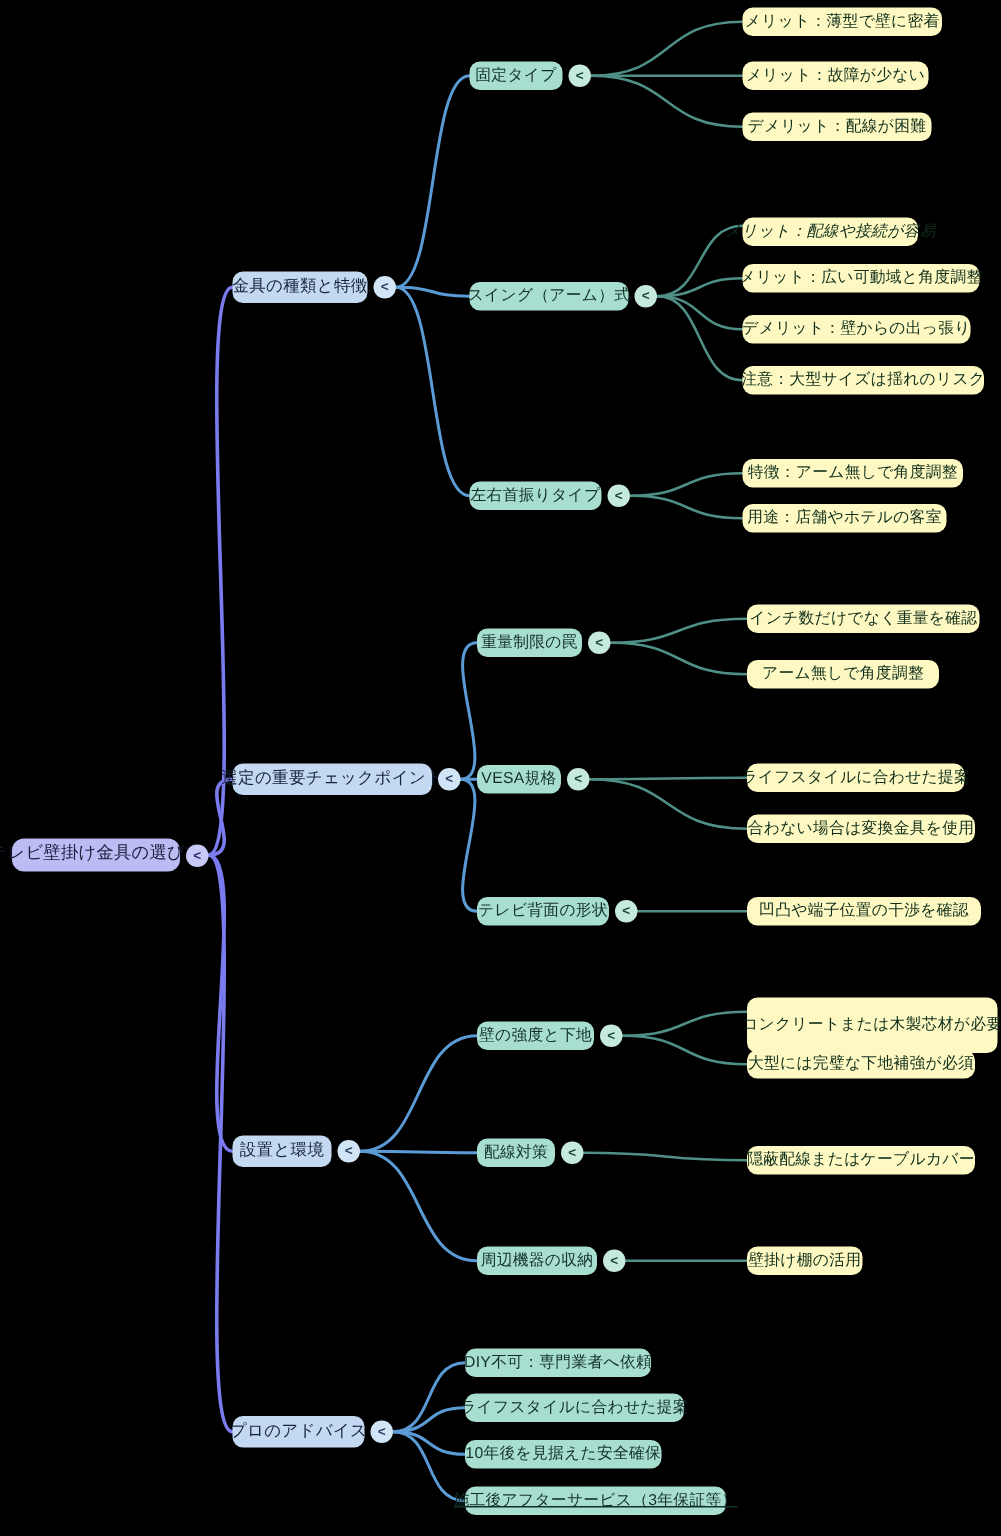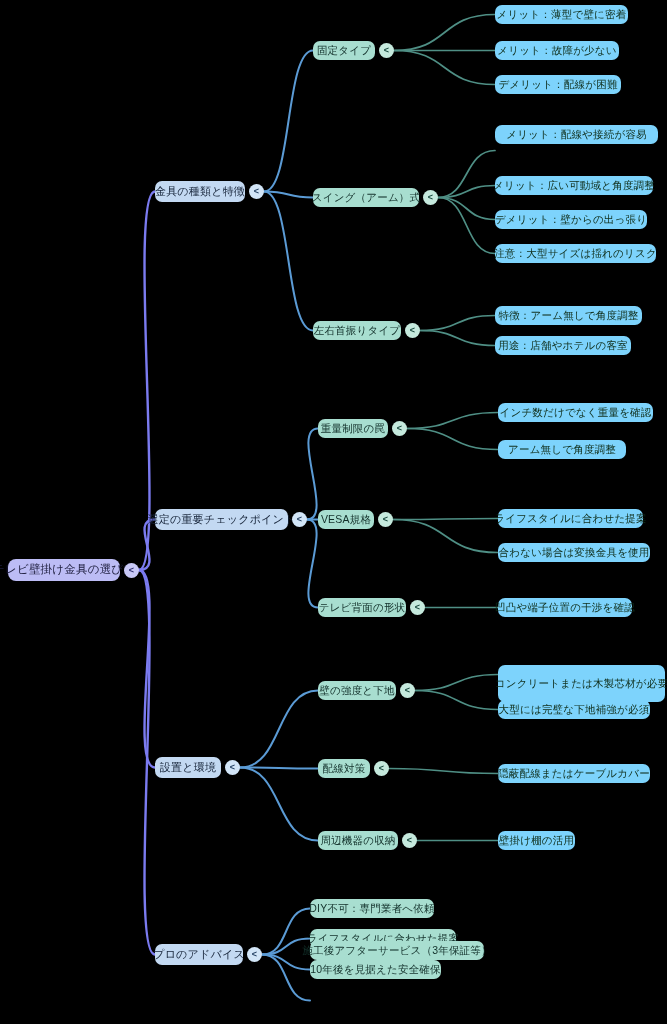--- a/index.html
+++ b/index.html
@@ -48,21 +48,21 @@
     background: #c3d9f2;
     color: #152338;
     font-size: 11px;
   }
   .node.lvl2 {
     background: #a8ded0;
     color: #12302a;
     font-size: 10.5px;
   }
   .node.leaf {
-    background: #7dd3fc;
+    background: #fef9c3;
     color: #0f2e1a;
     font-size: 10.5px;
   }
   .toggle {
     position: absolute;
     width: 15px;
     height: 15px;
     border-radius: 50%;
     display: flex;
     align-items: center;
@@ -146,21 +146,21 @@
       <div class="node leaf" style="left: 495px; top: 41px; width: 124px; height: 19px;">
         <span class="node-label">メリット：故障が少ない</span>
       </div>
       <div class="node leaf" style="left: 495px; top: 75px; width: 126px; height: 19px;">
         <span class="node-label">デメリット：配線が困難</span>
       </div>
       <div class="node lvl2" style="left: 313px; top: 188px; width: 106px; height: 19px;">
         <span class="node-label">スイング（アーム）式</span>
       </div>
       <div class="toggle t-lvl2" style="left: 423px; top: 190px;">&lt;</div>
-      <div class="node leaf" style="left: 495px; top: 125px; width: 163px; height: 19px;">
+      <div class="node leaf" style="left: 495px; top: 145px; width: 117px; height: 19px; font-style: italic;">
         <span class="node-label">メリット：配線や接続が容易</span>
       </div>
       <div class="node leaf" style="left: 495px; top: 176px; width: 158px; height: 19px;">
         <span class="node-label">メリット：広い可動域と角度調整</span>
       </div>
       <div class="node leaf" style="left: 495px; top: 210px; width: 152px; height: 19px;">
         <span class="node-label">デメリット：壁からの出っ張り</span>
       </div>
       <div class="node leaf" style="left: 495px; top: 244px; width: 161px; height: 19px;">
         <span class="node-label">注意：大型サイズは揺れのリスク</span>
@@ -196,21 +196,21 @@
       <div class="node leaf" style="left: 498px; top: 509px; width: 145px; height: 19px;">
         <span class="node-label">ライフスタイルに合わせた提案</span>
       </div>
       <div class="node leaf" style="left: 498px; top: 543px; width: 152px; height: 19px;">
         <span class="node-label">合わない場合は変換金具を使用</span>
       </div>
       <div class="node lvl2" style="left: 318px; top: 598px; width: 88px; height: 19px;">
         <span class="node-label">テレビ背面の形状</span>
       </div>
       <div class="toggle t-lvl2" style="left: 410px; top: 600px;">&lt;</div>
-      <div class="node leaf" style="left: 498px; top: 598px; width: 134px; height: 19px;">
+      <div class="node leaf" style="left: 498px; top: 598px; width: 156px; height: 19px;">
         <span class="node-label">凹凸や端子位置の干渉を確認</span>
       </div>
       <div class="node lvl1" style="left: 155px; top: 757px; width: 66px; height: 21px;">
         <span class="node-label">設置と環境</span>
       </div>
       <div class="toggle t-lvl1" style="left: 225px; top: 760px;">&lt;</div>
       <div class="node lvl2" style="left: 318px; top: 681px; width: 78px; height: 19px;">
         <span class="node-label">壁の強度と下地</span>
       </div>
       <div class="toggle t-lvl2" style="left: 400px; top: 683px;">&lt;</div>
@@ -240,17 +240,17 @@
       <div class="toggle t-lvl1" style="left: 247px; top: 947px;">&lt;</div>
       <div class="node lvl2" style="left: 310px; top: 899px; width: 124px; height: 19px;">
         <span class="node-label">DIY不可：専門業者へ依頼</span>
       </div>
       <div class="node lvl2" style="left: 310px; top: 929px; width: 146px; height: 19px;">
         <span class="node-label">ライフスタイルに合わせた提案</span>
       </div>
       <div class="node lvl2" style="left: 310px; top: 960px; width: 131px; height: 19px;">
         <span class="node-label">10年後を見据えた安全確保</span>
       </div>
-      <div class="node lvl2" style="left: 310px; top: 941px; width: 174px; height: 19px;">
+      <div class="node lvl2" style="left: 310px; top: 991px; width: 174px; height: 19px; text-decoration: underline;">
         <span class="node-label">施工後アフターサービス（3年保証等）</span>
       </div>
     </div>
 </div>
 
 </body></html>

